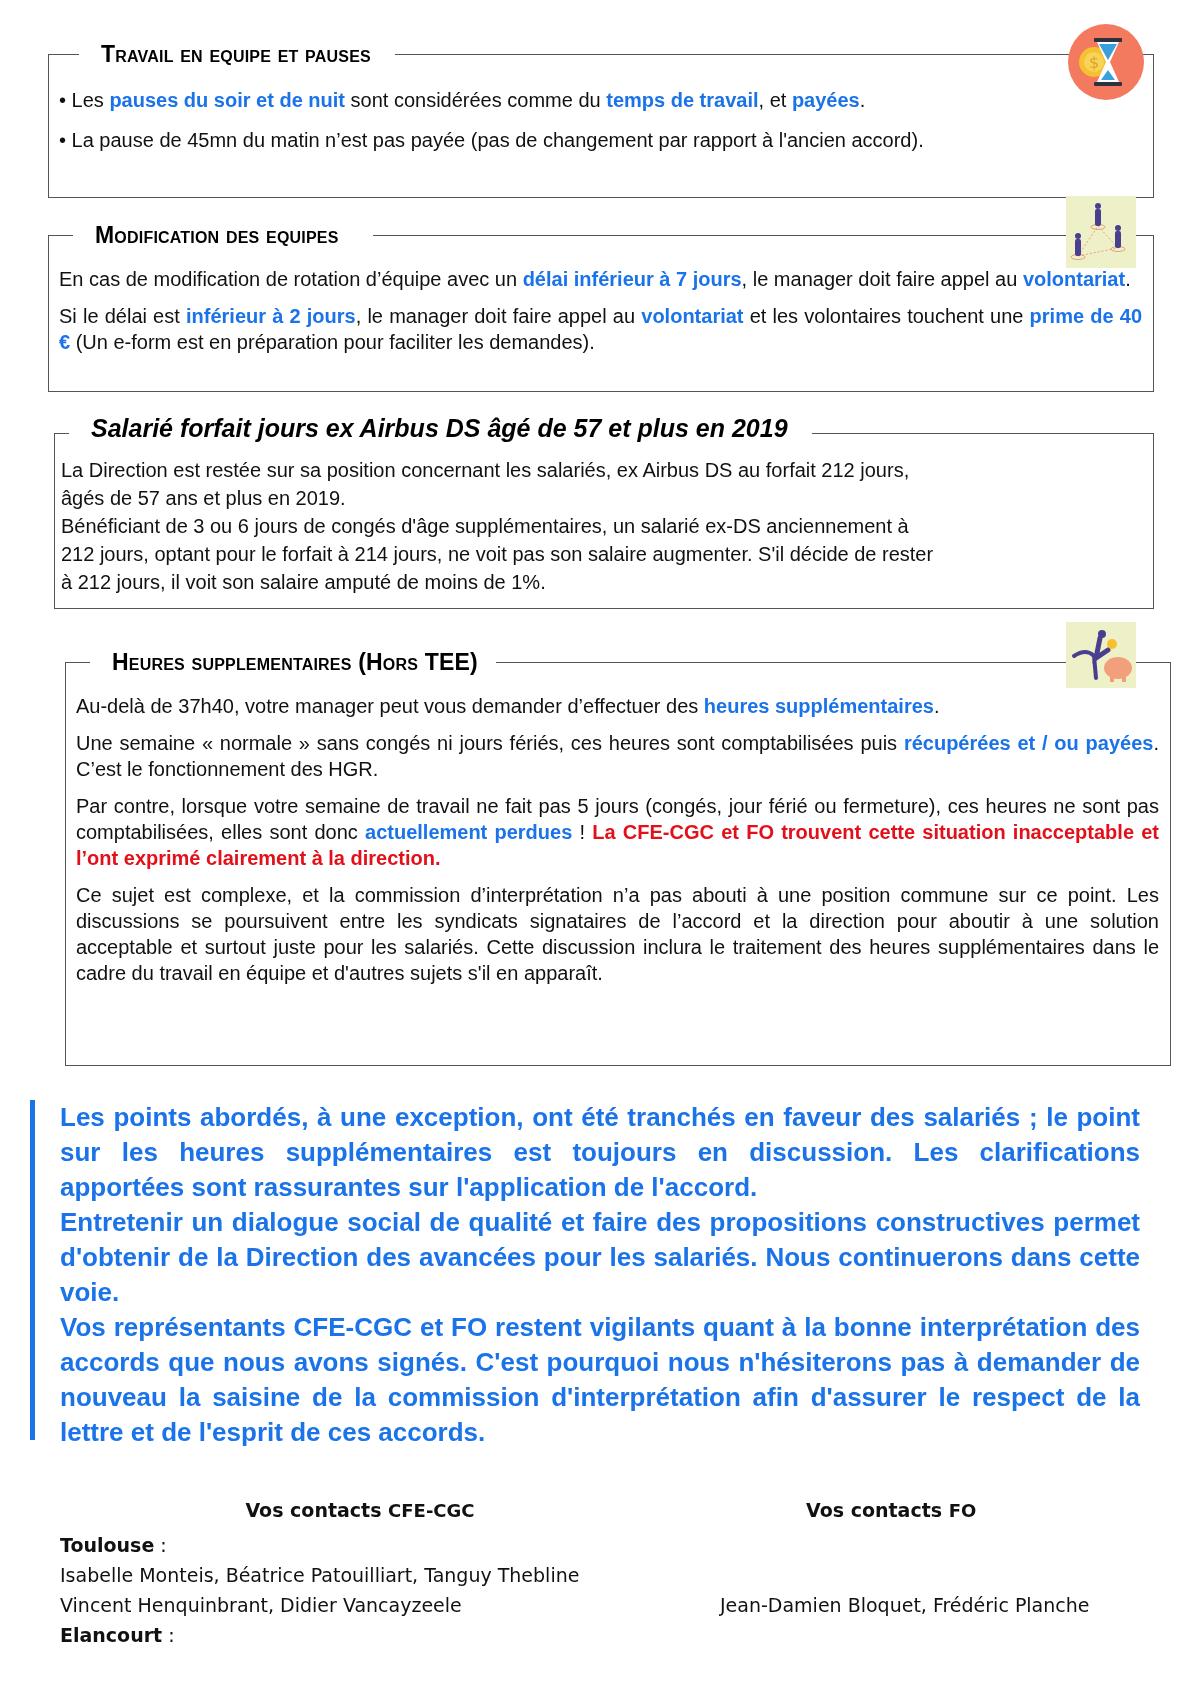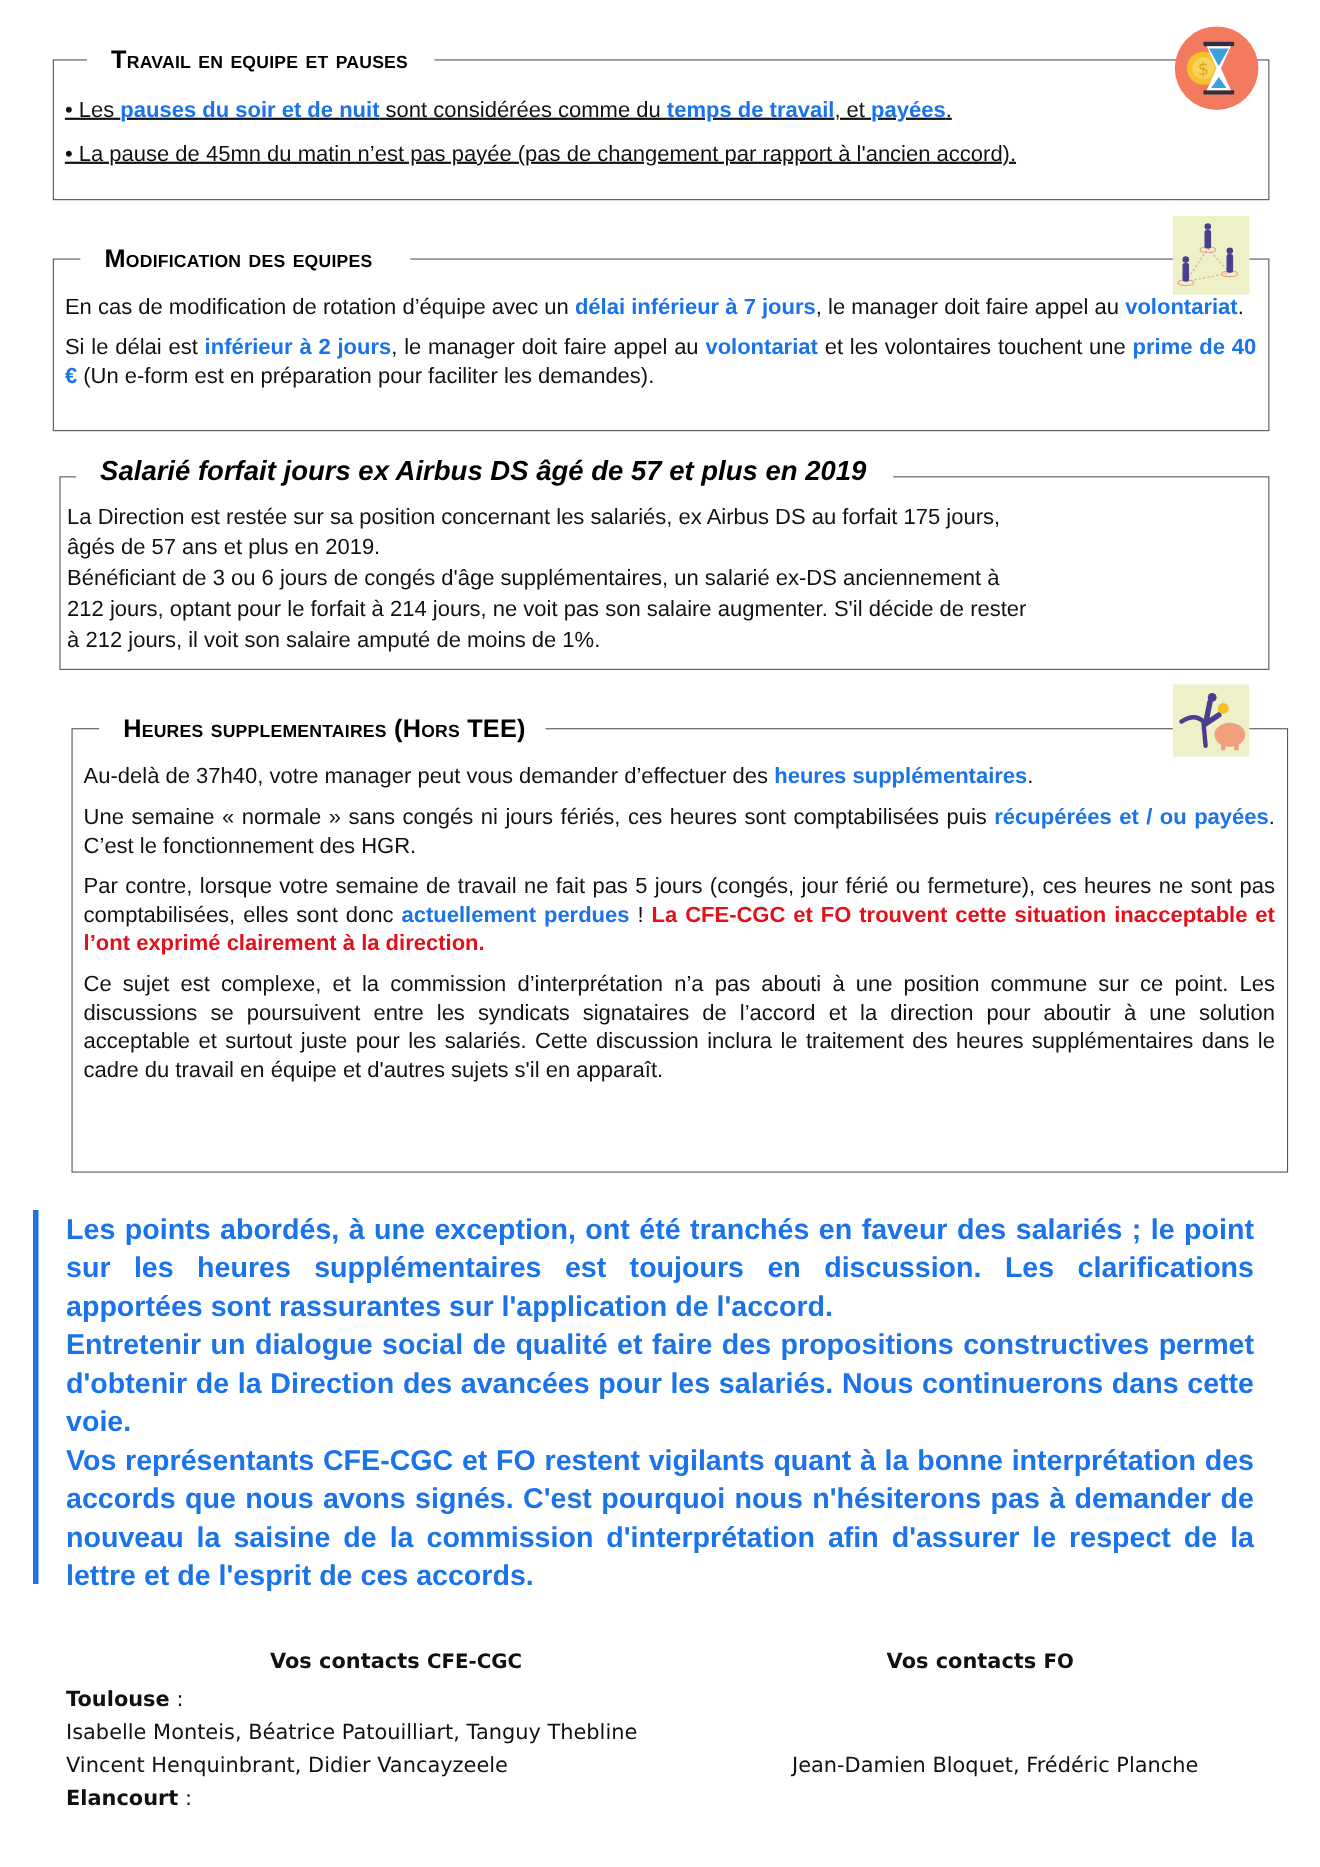--- a/index.html
+++ b/index.html
@@ -62,23 +62,23 @@
       font-size: 19px;
       color: #111;
     }
     .contacts .ctitle { font-weight: bold; font-size: 19px; }
     .contacts .ctitle b { font-size: 18px; }
     .contacts .line { line-height: 30px; white-space: nowrap; }
   </style>
 </head>
 <body>
 
-<div class="box" style="left:48px; top:54px; width:1106px; height:128px;">
+<div class="box" style="left:48px; top:54px; width:1106px; height:144px;">
   <div class="box-title smallcaps" style="left:30px; top:-12px; padding-right:24px;">Travail en equipe et pauses</div>
-  <div class="box-body" style="top:32px;text-decoration:underline;">
+  <div class="box-body" style="top:32px;">
     <p class="tight rich" style="margin-bottom:14px;"><span>• Les </span><span class="hl">pauses du soir et de nuit</span><span> sont considérées comme du </span><span class="hl">temps de travail</span><span>, et </span><span class="hl">payées</span><span>.</span></p>
     <p class="tight rich"><span>• La pause de 45mn du matin n’est pas payée (pas de changement par rapport à l'ancien accord).</span></p>
   </div>
 </div>
 <svg class="icon-img" style="left:1066px; top:22px;" width="80" height="80" viewBox="0 0 80 80">
   <circle cx="40" cy="40" r="38" fill="#f47a5f"></circle>
   <circle cx="28" cy="40" r="15" fill="#f5c12e"></circle>
   <circle cx="28" cy="40" r="10" fill="#f7d35a"></circle>
   <text x="28" y="46" font-size="16" text-anchor="middle" fill="#e0a520" font-family="DejaVu Sans, sans-serif">$</text>
   <rect x="28" y="16" width="28" height="4" rx="1" fill="#2d3240"></rect>
@@ -109,21 +109,21 @@
     <circle cx="12" cy="40" r="3"></circle>
       <rect x="9" y="43" width="6" height="17" rx="2"></rect>
     <circle cx="52" cy="32" r="3"></circle>
       <rect x="49" y="35" width="6" height="17" rx="2"></rect>
   </g>
 </svg>
 
 <div class="box" style="left:54px; top:433px; width:1100px; height:176px;">
   <div class="box-title" style="left:14px; top:-18px; font-size:25px; padding-right:24px;font-style:italic;">Salarié forfait jours ex Airbus DS âgé de 57 et plus en 2019</div>
   <div class="box-body" style="top:22px; left:6px; line-height:28px;">
-    <div>La Direction est restée sur sa position concernant les salariés, ex Airbus DS au forfait 175 jours,</div>
+    <div>La Direction est restée sur sa position concernant les salariés, ex Airbus DS au forfait 212 jours,</div>
     <div>âgés de 57 ans et plus en 2019.</div>
     <div>Bénéficiant de 3 ou 6 jours de congés d'âge supplémentaires, un salarié ex-DS anciennement à</div>
     <div>212 jours, optant pour le forfait à 214 jours, ne voit pas son salaire augmenter. S'il décide de rester</div>
     <div>à 212 jours, il voit son salaire amputé de moins de 1%.</div>
   </div>
 </div>
 
 <div class="box" style="left:48px; top:662px; width:1106px; height:404px;margin-left:17px;">
   <div class="box-title smallcaps" style="left:24px; top:-12px; padding-right:18px;">
     <span>Heures supplementaires (</span><span>Hors TEE</span><span>)</span>

